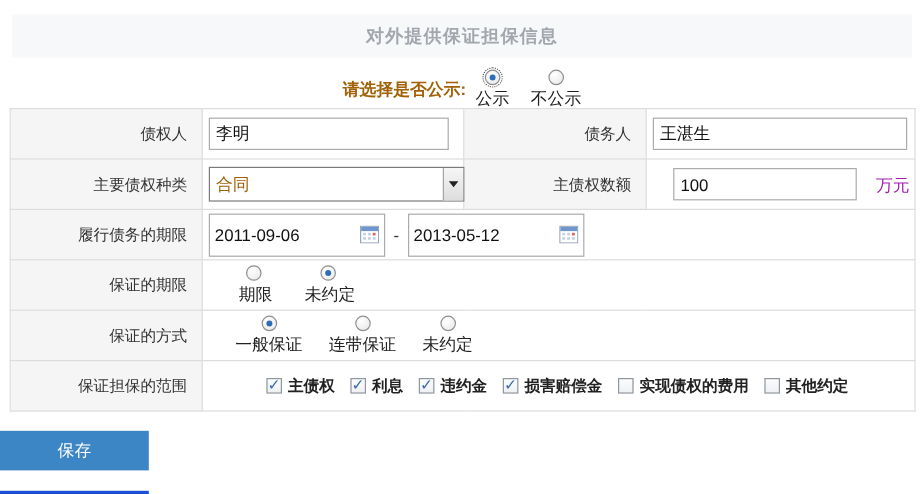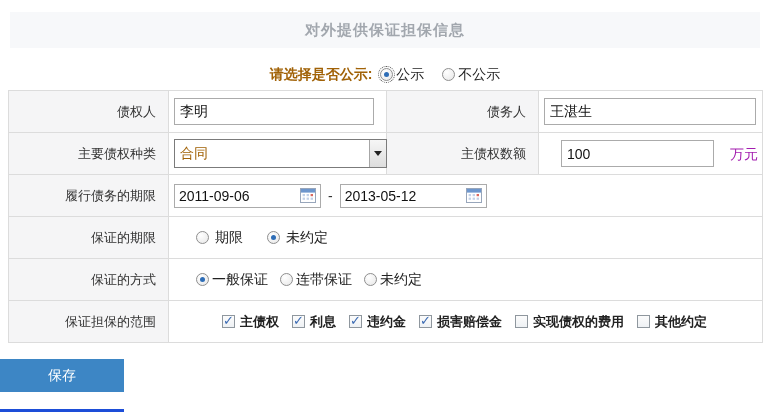--- a/index.html
+++ b/index.html
@@ -8,21 +8,21 @@
   .page { width:770px; height:412px; position:relative; overflow:hidden; }
 
   .header { margin:12px 10px 0 10px; height:36px; background:#f7f8fa;
     display:flex; align-items:center; justify-content:center; }
   .title { font-size:15px; font-weight:bold; color:#a2a7ae; letter-spacing:1px; }
 
   .publicity-row { margin-top:14px; height:25px; display:flex;
     align-items:center; justify-content:center; gap:8px; }
   .pub-label { font-size:14px; font-weight:bold; color:#a16207; }
   .choice { display:inline-flex; align-items:center; gap:3px; font-size:14px;
-    color:#222; cursor:pointer; }
+    color:#222; cursor:pointer;flex-direction:column; }
   .choice + .choice { margin-left:10px; }
 
   .radio { width:13px; height:13px; border-radius:50%;
     border:1px solid #8f8f8f; background:radial-gradient(circle at 35% 30%, #ffffff 0%, #e9e9e9 90%);
     display:inline-block; position:relative; flex:none; }
   .radio.on::after { content:""; position:absolute; left:3px; top:3px;
     width:5px; height:5px; border-radius:50%; background:#2e6db6; }
   .radio.focus-ring { outline:1px dotted #555; outline-offset:1px; }
 
   .form-table { margin:3px 8px 0 8px; border-collapse:collapse; width:754px;
@@ -41,21 +41,21 @@
   .sel { width:213px; height:29px; border:1px solid #7b7b7b; background:#fff;
     display:inline-flex; align-items:center; position:relative; cursor:pointer; }
   .sel-text { font-size:14px; color:#a16207; padding-left:5px; flex:1; }
   .sel-btn { width:17px; height:27px; background:linear-gradient(#f6f6f6,#dddddd);
     border-left:1px solid #a6a6a6; display:flex; align-items:center;
     justify-content:center; }
   .caret { width:0; height:0; border-left:4px solid transparent;
     border-right:4px solid transparent; border-top:5px solid #222; }
 
   .date-wrap { display:flex; align-items:center; gap:7px; }
-  .date-box { width:147px; height:24px; border:1px solid #ababab; background:#fff;
+  .date-box { width:147px; height:36px; border:1px solid #ababab; background:#fff;
     display:inline-flex; align-items:center; padding:0 4px; }
   .date-box .date-text { flex:1; font-size:14px; color:#111; }
   .dash { font-size:14px; color:#333; }
 
   .unit { font-size:14px; color:#a21caf; margin-left:16px; }
 
   .opt-row { display:flex; align-items:center; }
   .opt-row .choice { margin-left:0; }
 
   .check { width:13px; height:13px; border:1px solid #8f979e;
@@ -176,21 +176,21 @@
             <span class="radio on"></span>
             <span style="margin-left:3px">未约定</span>
           </label>
         </div>
       </td>
     </tr>
 
     <tr>
       <td class="lbl">保证的方式</td>
       <td class="val" colspan="3">
-        <div class="opt-row" style="gap:12px; padding-left:22px;">
+        <div class="opt-row" style="gap:22px; padding-left:22px;">
           <label class="choice">
             <span class="radio on"></span>
             <span>一般保证</span>
           </label>
           <label class="choice">
             <span class="radio"></span>
             <span>连带保证</span>
           </label>
           <label class="choice">
             <span class="radio"></span>

